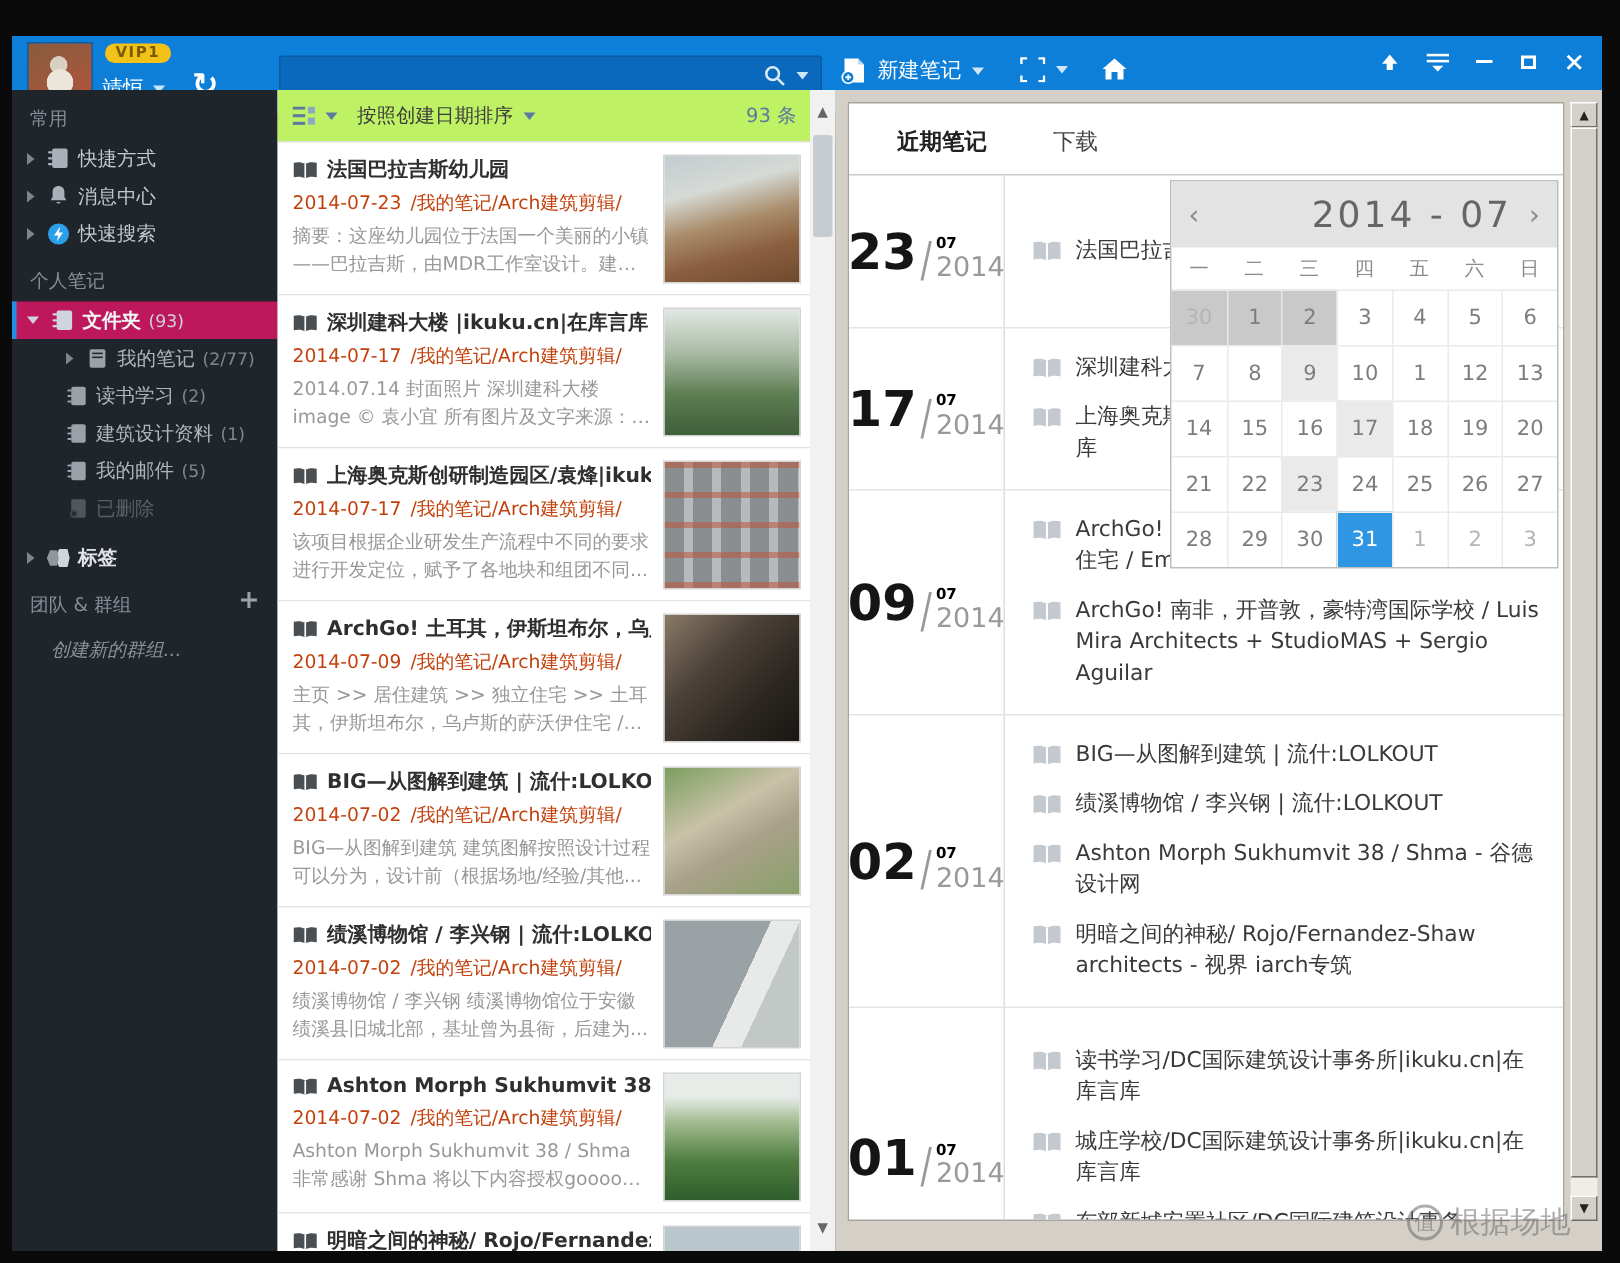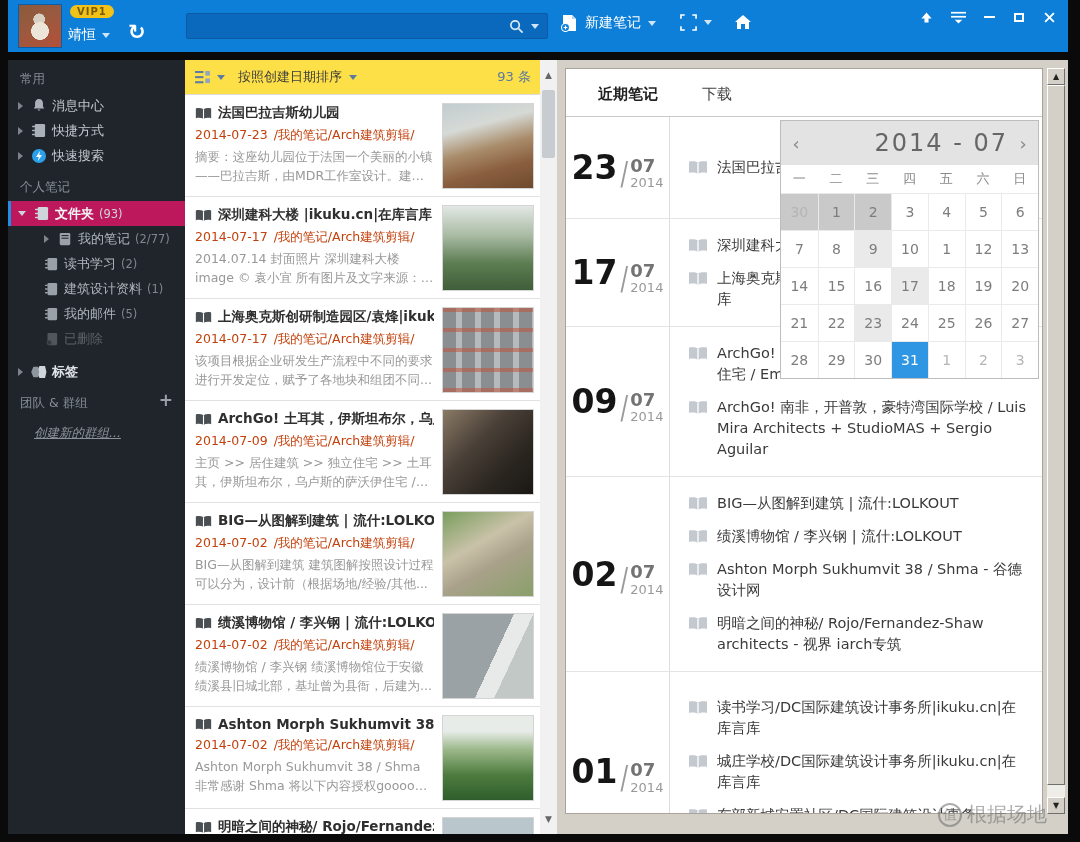--- a/index.html
+++ b/index.html
@@ -1,20 +1,20 @@
 <!DOCTYPE html>
 <html><head>
 <meta charset="utf-8">
 <style>
   html,body{margin:0;padding:0;background:#000;}
   *{box-sizing:border-box;}
   .screen{position:relative;width:1080px;height:842px;background:#0a0a0a;overflow:hidden;
           font-family:"DejaVu Sans","Liberation Sans",sans-serif;}
   
-  .titlebar{position:absolute;left:8px;top:0;width:1060px;height:52px;background:#0d7fd9;}
+  .titlebar{position:absolute;left:8px;top:24px;width:1060px;height:52px;background:#0d7fd9;}
   .avatar{position:absolute;left:10px;top:4px;width:44px;height:44px;border:1px solid #0a5ea6;
           background:
             radial-gradient(circle at 50% 62%, #ece6da 0 26%, rgba(0,0,0,0) 27%),
             radial-gradient(circle at 48% 34%, #d8d0c2 0 16%, rgba(0,0,0,0) 17%),
             linear-gradient(150deg,#8a5a3c 0%,#a9745022 40%,#b5503a 100%),#96563c;}
   .vipbadge{position:absolute;left:62px;top:5px;background:#f2c218;color:#7a5c00;font-size:10px;
             font-weight:bold;padding:1px 7px;border-radius:8px;letter-spacing:1px;}
   .uname{position:absolute;left:60px;top:26px;color:#fff;font-size:14px;display:flex;align-items:center;gap:6px;}
   .refresh{position:absolute;left:120px;top:22px;color:#fff;font-size:21px;font-weight:bold;line-height:20px;}
   .searchbox{position:absolute;left:178px;top:13px;width:362px;height:26px;background:#0a69bd;
@@ -36,24 +36,24 @@
   .srow .tri-d{width:0;height:0;border-left:4px solid transparent;border-right:4px solid transparent;
                border-top:5px solid #cfd4da;margin:0 2px;}
   .srow.sel{background:#be185d;}
   .srow.sel::before{content:"";position:absolute;left:0;top:0;bottom:0;width:3px;background:#1e8fe6;}
   .srow.sel .slabel{color:#f2f4f6;font-weight:bold;}
   .scount{color:#7f868e;font-size:11.5px;}
   .sicon{display:inline-flex;width:17px;height:17px;align-items:center;justify-content:center;color:#9aa1a9;}
   .child{padding-left:34px;color:#aeb5bc;}
   .dim{opacity:.4;}
   .addbtn{position:absolute;right:12px;top:9px;color:#9aa1a9;font-size:17px;font-weight:bold;line-height:14px;}
-  .creategrp{padding:8px 0 0 26px;color:#8b9299;font-style:italic;font-size:12.5px;text-decoration:underline;}
+  .creategrp{padding:8px 0 0 26px;color:#8b9299;font-style:italic;font-size:12.5px;}
   
   .notelist{position:absolute;left:185px;top:60px;width:372px;height:774px;background:#fff;overflow:hidden;}
-  .nl-head{height:35px;border-bottom:1px solid #dcdcdc;background:#fde047;display:flex;align-items:center;
+  .nl-head{height:35px;border-bottom:1px solid #dcdcdc;background:#bef264;display:flex;align-items:center;
            padding:0 26px 0 10px;gap:7px;font-size:13px;color:#3c3c3c;}
   .nl-head .caret{border-top-color:#5c7aa2;}
   .nl-count{margin-left:auto;color:#5b7aa0;}
   .nl-items{width:355px;}
   .nitem{height:102px;border-bottom:1px solid #e2e2e2;display:flex;padding:7px 6px 7px 10px;gap:8px;background:#fff;}
   .nmain{flex:1;min-width:0;overflow:hidden;}
   .nrow{display:flex;align-items:center;gap:6px;margin-top:2px;}
   .bicon{display:inline-flex;width:17px;height:13px;flex:0 0 auto;color:#4a4f54;}
   .ntitle{font-size:13.5px;font-weight:bold;color:#2f2f2f;white-space:nowrap;overflow:hidden;}
   .nmeta{margin-top:5px;font-size:12.5px;color:#c2410c;white-space:nowrap;overflow:hidden;}
@@ -80,22 +80,22 @@
   .panel{position:absolute;left:8px;top:8px;width:478px;height:746px;background:#fff;border:1px solid #a8a49c;
          overflow:hidden;}
   .tabs{display:flex;gap:44px;padding:16px 0 12px 32px;font-size:15px;color:#444;}
   .tab.active{color:#222;font-weight:bold;}
   .tabsep{border-bottom:1px solid #c9c9c9;}
   .group{display:flex;align-items:center;border-bottom:1px solid #e4e4e4;}
   .glabel{width:103px;flex:0 0 103px;display:flex;justify-content:center;align-items:center;}
   .gday{font-size:33px;font-weight:bold;color:#151515;line-height:1;}
   .gslash{font-size:32px;color:#999;margin:10px 1px 0 1px;transform:scaleX(.7);}
   .gmy{display:flex;flex-direction:column;margin-top:12px;line-height:1.15;}
-  .gmon{font-size:18px;font-weight:bold;color:#737373;}
-  .gyear{font-size:13px;color:#999;}
+  .gmon{font-size:10px;font-weight:bold;color:#000000;}
+  .gyear{font-size:18px;color:#999;}
   .gnotes{flex:1;border-left:1px solid #ddd;padding:10px 14px 10px 18px;align-self:stretch;
           display:flex;flex-direction:column;justify-content:center;}
   .gnote{display:flex;gap:9px;margin:6px 0;font-size:14.5px;line-height:1.45;color:#3a3a3a;}
   .gnote .bicon{color:#c3c9cf;width:20px;height:15px;margin-top:3px;}
   
   .calendar{position:absolute;left:223px;top:60px;width:259px;background:#fff;border:1px solid #bdbdbd;
             z-index:5;}
   .cal-head{height:44px;background:#e3e3e3;display:flex;align-items:center;color:#6b6b6b;}
   .cal-title{flex:1;text-align:right;font-size:24px;letter-spacing:2px;color:#666;}
   .cal-arrow{width:30px;text-align:center;font-size:18px;color:#8a8a8a;}
@@ -190,38 +190,38 @@
         <path d="M1 1 L9 9 M9 1 L1 9" stroke="#fff" stroke-width="1.7"></path>
         </svg>
     </div>
   </div>
 
   <div class="sidebar">
     <div class="ssection">常用</div>
     <div class="srow">
       <span class="tri-r"></span>
       <span class="sicon">
-        <svg width="14" height="15" viewBox="0 0 16 17">
-            <path d="M8 1 C5.2 1 3.5 3 3.5 5.5 V9.5 L2 12 H14 L12.5 9.5 V5.5 C12.5 3 10.8 1 8 1 Z" fill="#aab1b9"></path>
-            <path d="M6.3 13.2 a1.8 1.8 0 0 0 3.4 0 Z" fill="#aab1b9"></path>
-          </svg>
-      </span>
-      <span class="slabel">消息中心</span>
-    </div>
-    <div class="srow">
-      <span class="tri-r"></span>
-      <span class="sicon">
         <svg width="15" height="15" viewBox="0 0 16 16">
             <rect x="4" y="1" width="11" height="14" rx="1.5" fill="#aab1b9"></rect>
             <rect x="1" y="3" width="3.4" height="1.6" rx=".8" fill="#aab1b9"></rect>
             <rect x="1" y="7.2" width="3.4" height="1.6" rx=".8" fill="#aab1b9"></rect>
             <rect x="1" y="11.4" width="3.4" height="1.6" rx=".8" fill="#aab1b9"></rect>
           </svg>
       </span>
       <span class="slabel">快捷方式</span>
+    </div>
+    <div class="srow">
+      <span class="tri-r"></span>
+      <span class="sicon">
+        <svg width="14" height="15" viewBox="0 0 16 17">
+            <path d="M8 1 C5.2 1 3.5 3 3.5 5.5 V9.5 L2 12 H14 L12.5 9.5 V5.5 C12.5 3 10.8 1 8 1 Z" fill="#aab1b9"></path>
+            <path d="M6.3 13.2 a1.8 1.8 0 0 0 3.4 0 Z" fill="#aab1b9"></path>
+          </svg>
+      </span>
+      <span class="slabel">消息中心</span>
     </div>
     <div class="srow">
       <span class="tri-r"></span>
       <span class="sicon">
         <svg width="16" height="16" viewBox="0 0 16 16">
             <circle cx="8" cy="8" r="7" fill="#2b9fe8"></circle>
             <path d="M9.2 2.8 L5 9 H7.8 L6.8 13.2 L11 7 H8.2 Z" fill="#fff"></path>
           </svg>
       </span>
       <span class="slabel">快速搜索</span>

